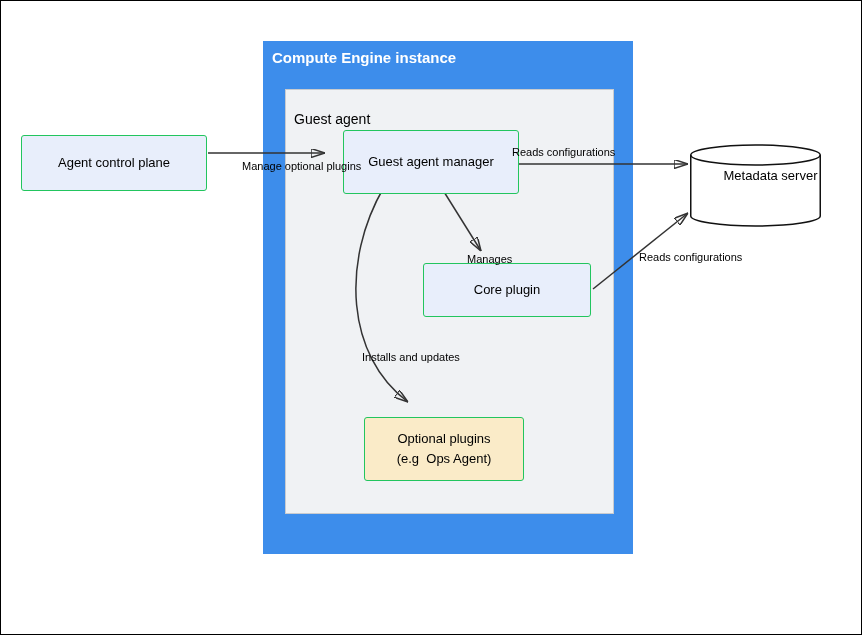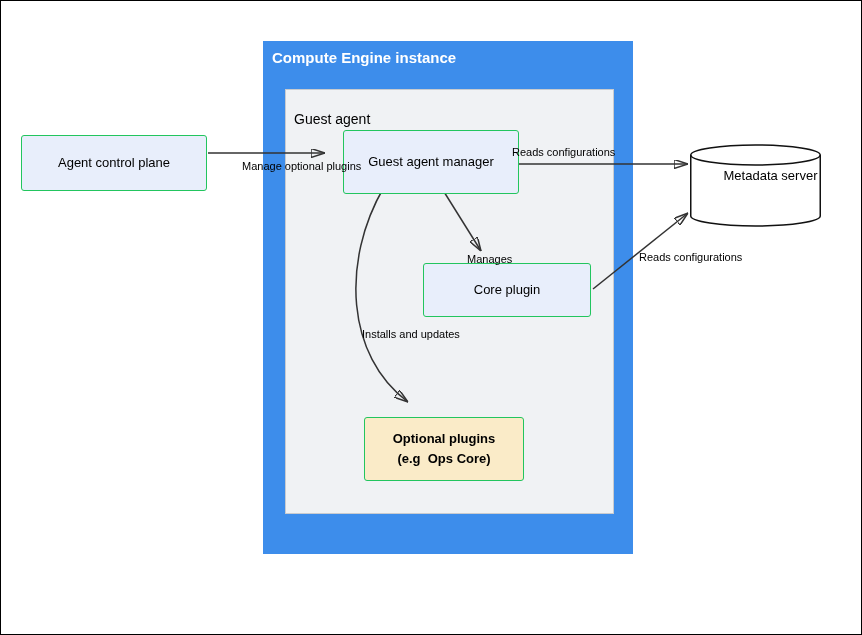--- a/index.html
+++ b/index.html
@@ -48,21 +48,21 @@
     flex-direction: column;
     align-items: center;
     justify-content: center;
     font-size: 13px;
     color: #000000;
     text-align: center;
     line-height: 1.55;
     margin-top: 9px;
   }
   .node-blue { background: #E8EEFB; }
-  .node-yellow { background: #FAEBC8; font-weight: bold; }
+  .node-yellow { background: #FAEBC8; }
   .node-line { white-space: pre; }
   #agent-control-plane { left: 20px;  top: 125px; width: 186px; height: 56px; }
   #guest-agent-manager { left: 342px; top: 120px; width: 176px; height: 64px; }
   #core-plugin         { left: 422px; top: 253px; width: 168px; height: 54px; }
   #optional-plugins    { left: 363px; top: 407px; width: 160px; height: 64px; }
   .cylinder {
     position: absolute;
     left: 689px; top: 143px;
     width: 131px; height: 84px;
   }
@@ -84,21 +84,21 @@
   .edges-layer path { fill: none; stroke: #333333; stroke-width: 1.5; }
   .edge-label {
     position: absolute;
     font-size: 11px;
     color: #000000;
     white-space: nowrap;
   }
   #lbl-manage   { left: 209px; top: 159px; margin-left: 32px; }
   #lbl-reads1   { left: 511px; top: 145px; }
   #lbl-manages  { left: 466px; top: 224px; margin-top: 28px; }
-  #lbl-installs { left: 361px; top: 327px; }
+  #lbl-installs { left: 361px; top: 350px; }
   #lbl-reads2   { left: 638px; top: 250px; }
 </style>
 </head>
 <body>
 
 <div class="canvas">
 
   <div class="blue-container">
     <div class="blue-title">Compute Engine instance</div>
   </div>
@@ -127,21 +127,21 @@
   <div id="guest-agent-manager" class="node node-blue">
     <span class="node-line">Guest agent manager</span>
   </div>
 
   <div id="core-plugin" class="node node-blue">
     <span class="node-line">Core plugin</span>
   </div>
 
   <div id="optional-plugins" class="node node-yellow">
     <span class="node-line">Optional plugins</span>
-    <span class="node-line">(e.g  Ops Core)</span>
+    <span class="node-line">(e.g  Ops Agent)</span>
   </div>
 
   <div class="cylinder">
     <svg width="131" height="84" viewBox="0 0 131 84" xmlns="http://www.w3.org/2000/svg">
       <path d="M0.75,11 A64.75,10 0 0 1 130.25,11 L130.25,72 A64.75,10 0 0 1 0.75,72 Z" fill="#FFFFFF" stroke="#111111" stroke-width="1.5"></path>
       <path d="M0.75,11 A64.75,10 0 0 0 130.25,11" fill="none" stroke="#111111" stroke-width="1.5"></path>
     </svg>
     <div class="cylinder-label">Metadata server</div>
   </div>
 

